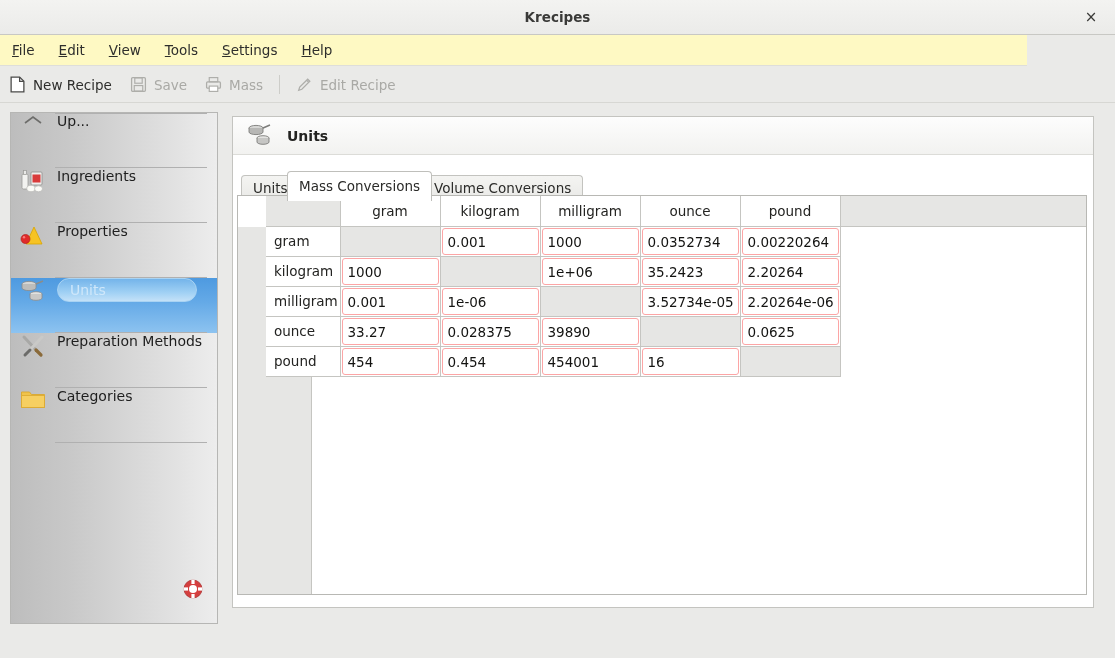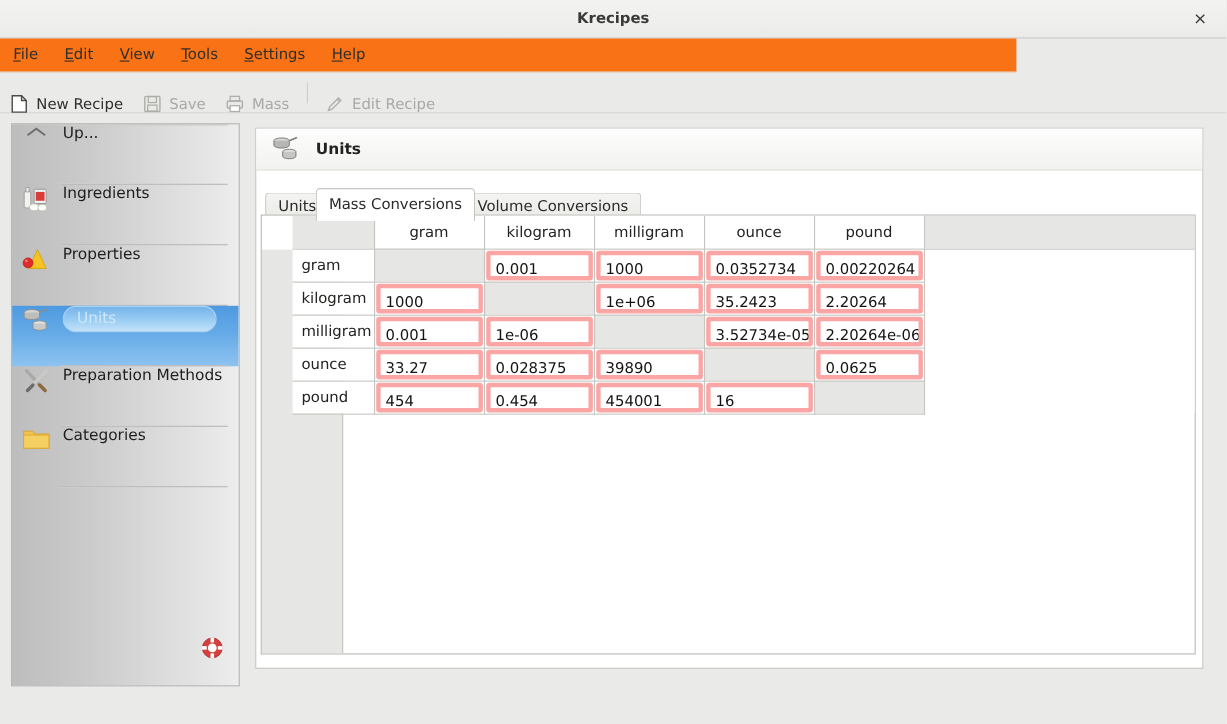--- a/index.html
+++ b/index.html
@@ -36,22 +36,22 @@
     position: absolute; right: 10px; top: 0;
     width: 28px; height: 35px;
     line-height: 35px; text-align: center;
     font-size: 15px; color: #3a3a38;
     cursor: pointer;
   }
 
   
   .menubar {
     position: absolute; left: 0; top: 35px;
-    width: 924px; height: 31px;
-    background: #f97316;
+    width: 1027px; height: 31px;
+    background: #fef9c3;
     border-bottom: 1px solid #dededa;
   }
   .menubar .menu-item {
     float: left;
     height: 31px; line-height: 31px;
     padding: 0 12px;
     font-size: 13.5px;
     color: #2e2e2c;
     cursor: pointer;
   }
@@ -60,21 +60,21 @@
   
   .toolbar {
     position: absolute; left: 0; top: 66px;
     width: 1115px; height: 37px;
     background: #eaeae8;
     border-bottom: 1px solid #d7d7d3;
   }
   .tb-btn {
     float: left;
     height: 37px;
-    display: flex; align-items: flex-end;
+    display: flex; align-items: center;
     padding: 0 9px;
     font-size: 13.5px;
     color: #2e2e2c;
     cursor: pointer;
   }
   .tb-btn.disabled { color: #a9a9a5; cursor: default; }
   .tb-btn .lbl { margin-left: 7px; }
   .tb-sep {
     float: left;
     width: 1px; height: 19px;
@@ -240,21 +240,21 @@
     border-right: 1px solid #c5c5c1;
     background: #ffffff;
   }
   table.conv td.cell .editbox {
     display: block;
     height: 27px;
     line-height: 26px;
     margin: 1px 1px;
     padding-left: 5px;
     background: #ffffff;
-    border: 4px solid #fca5a5;
+    border: 1px solid #fca5a5;
     border-radius: 3px;
     font-size: 13.5px;
     color: #131311;
     overflow: hidden;
     white-space: nowrap;
     cursor: text;
   }
   table.conv td.cell.diag {
     background: #e6e6e4;
   }

